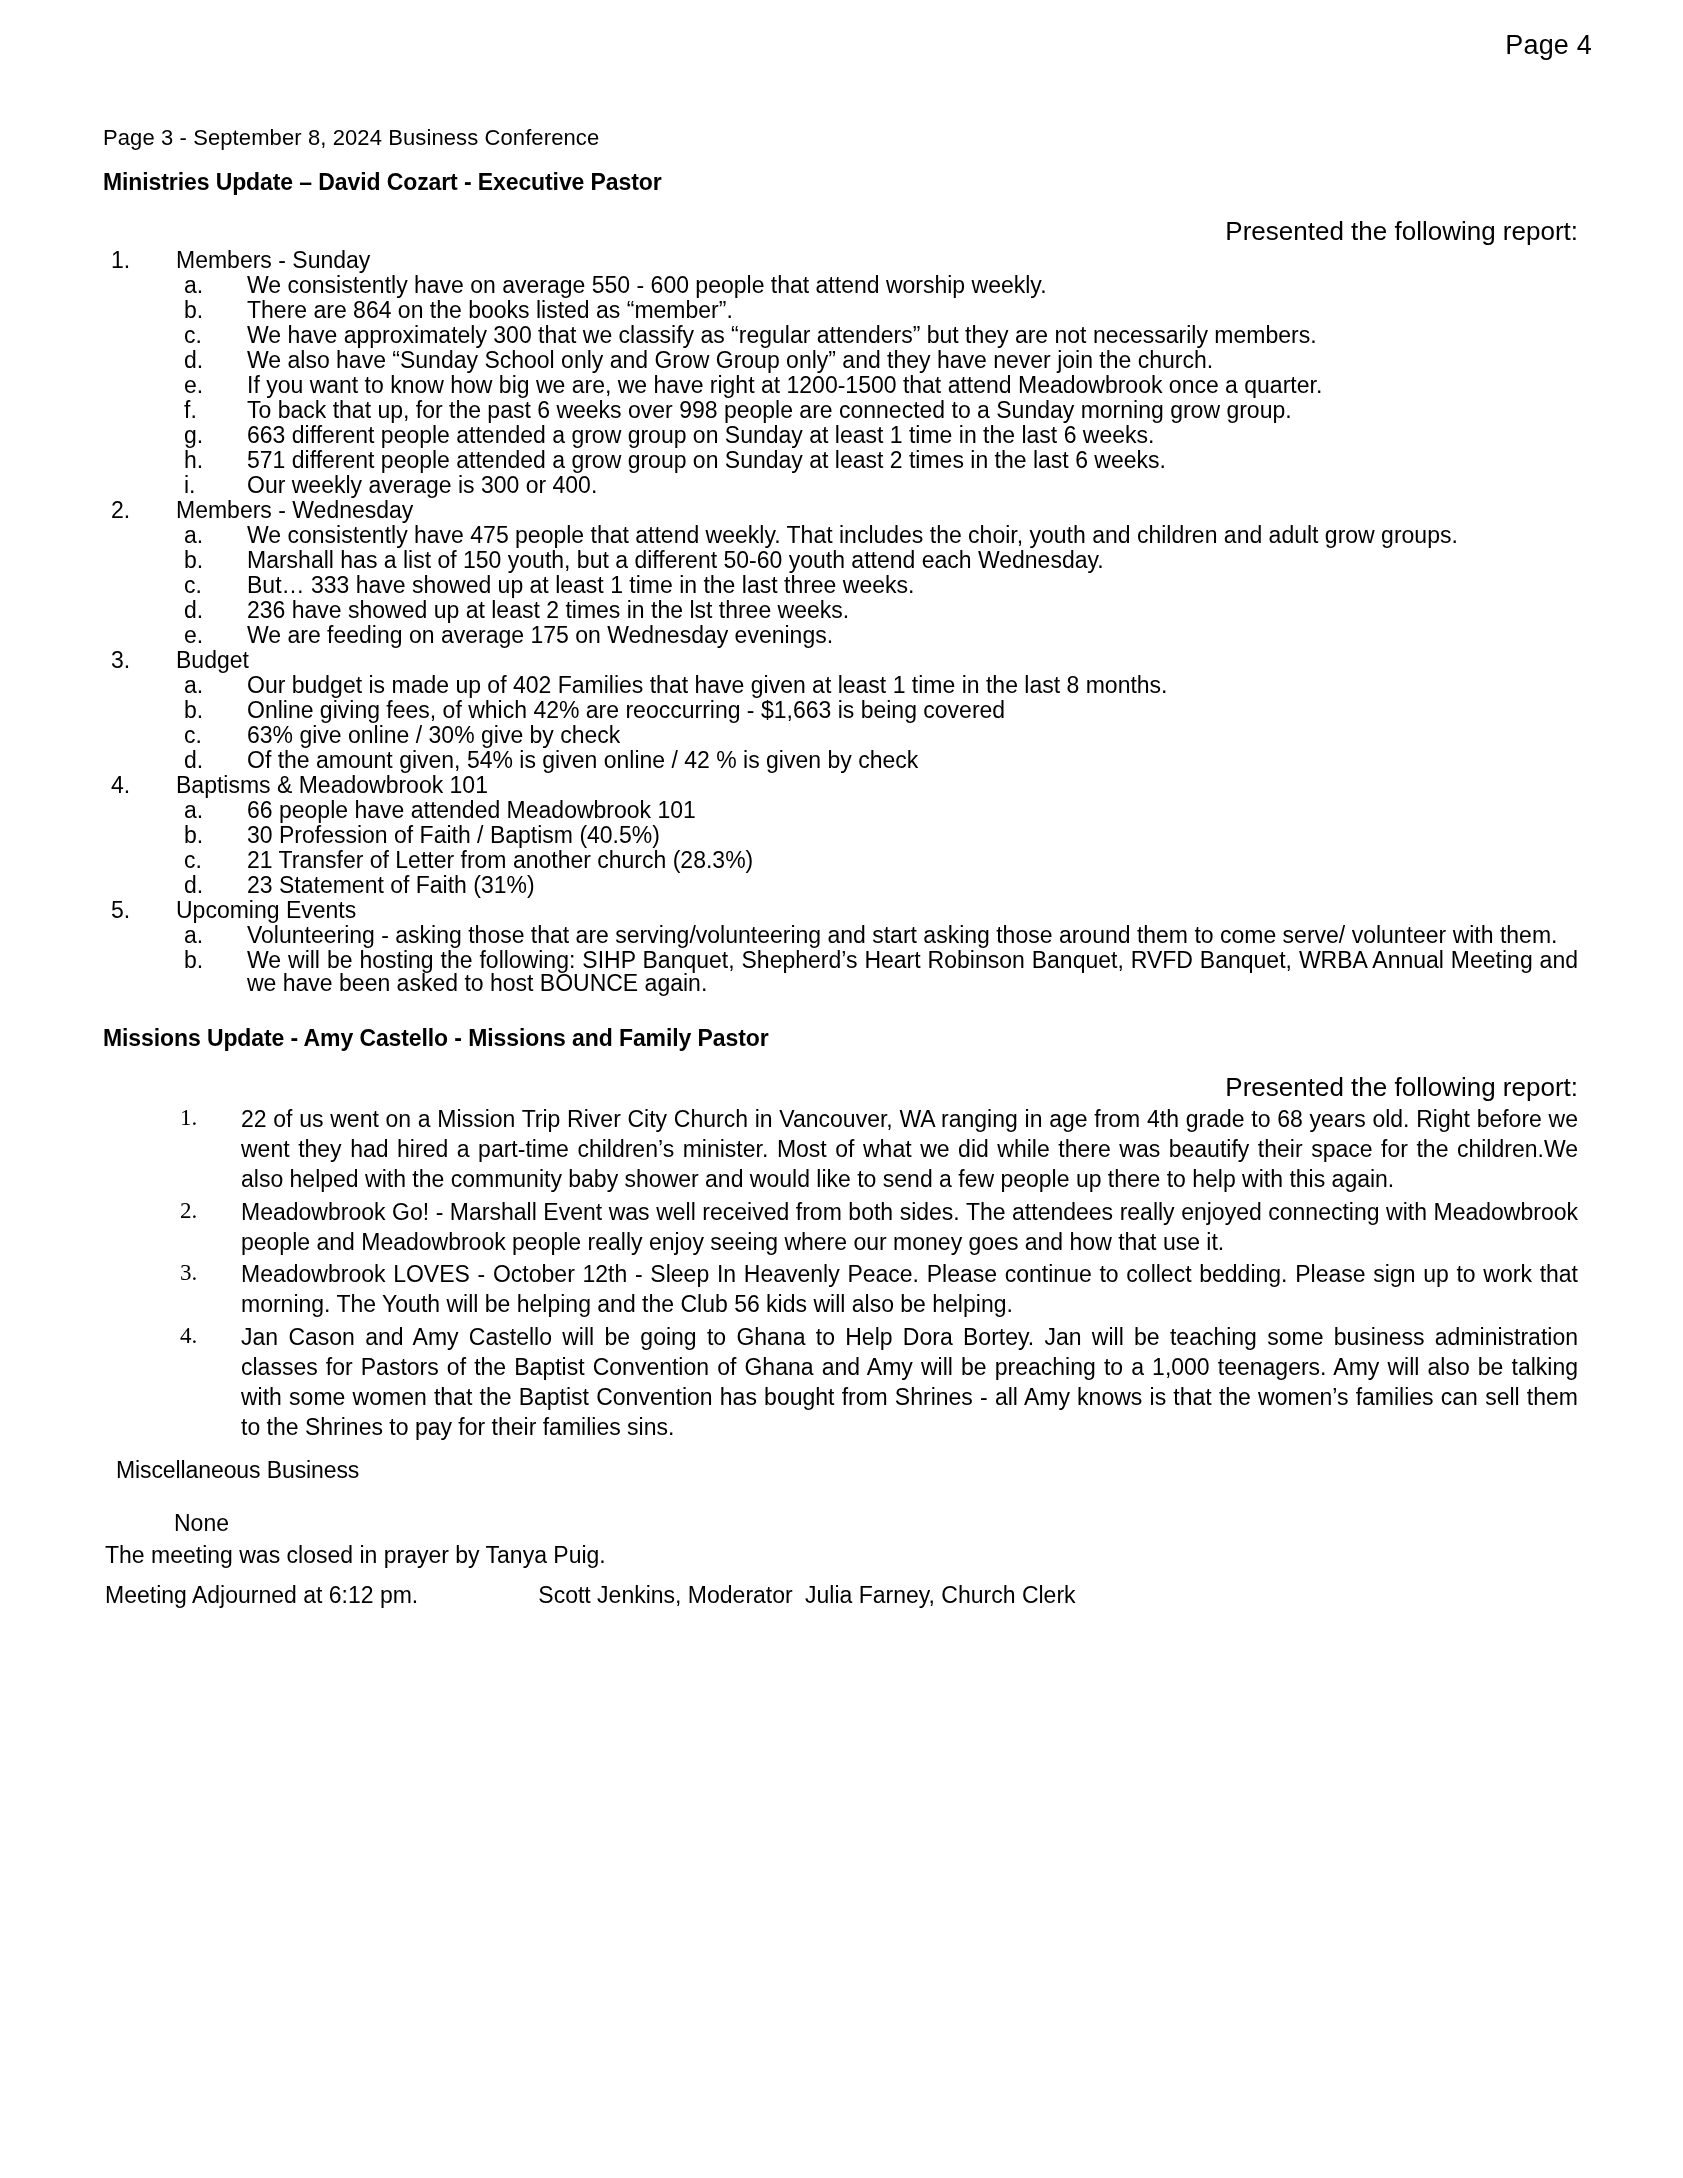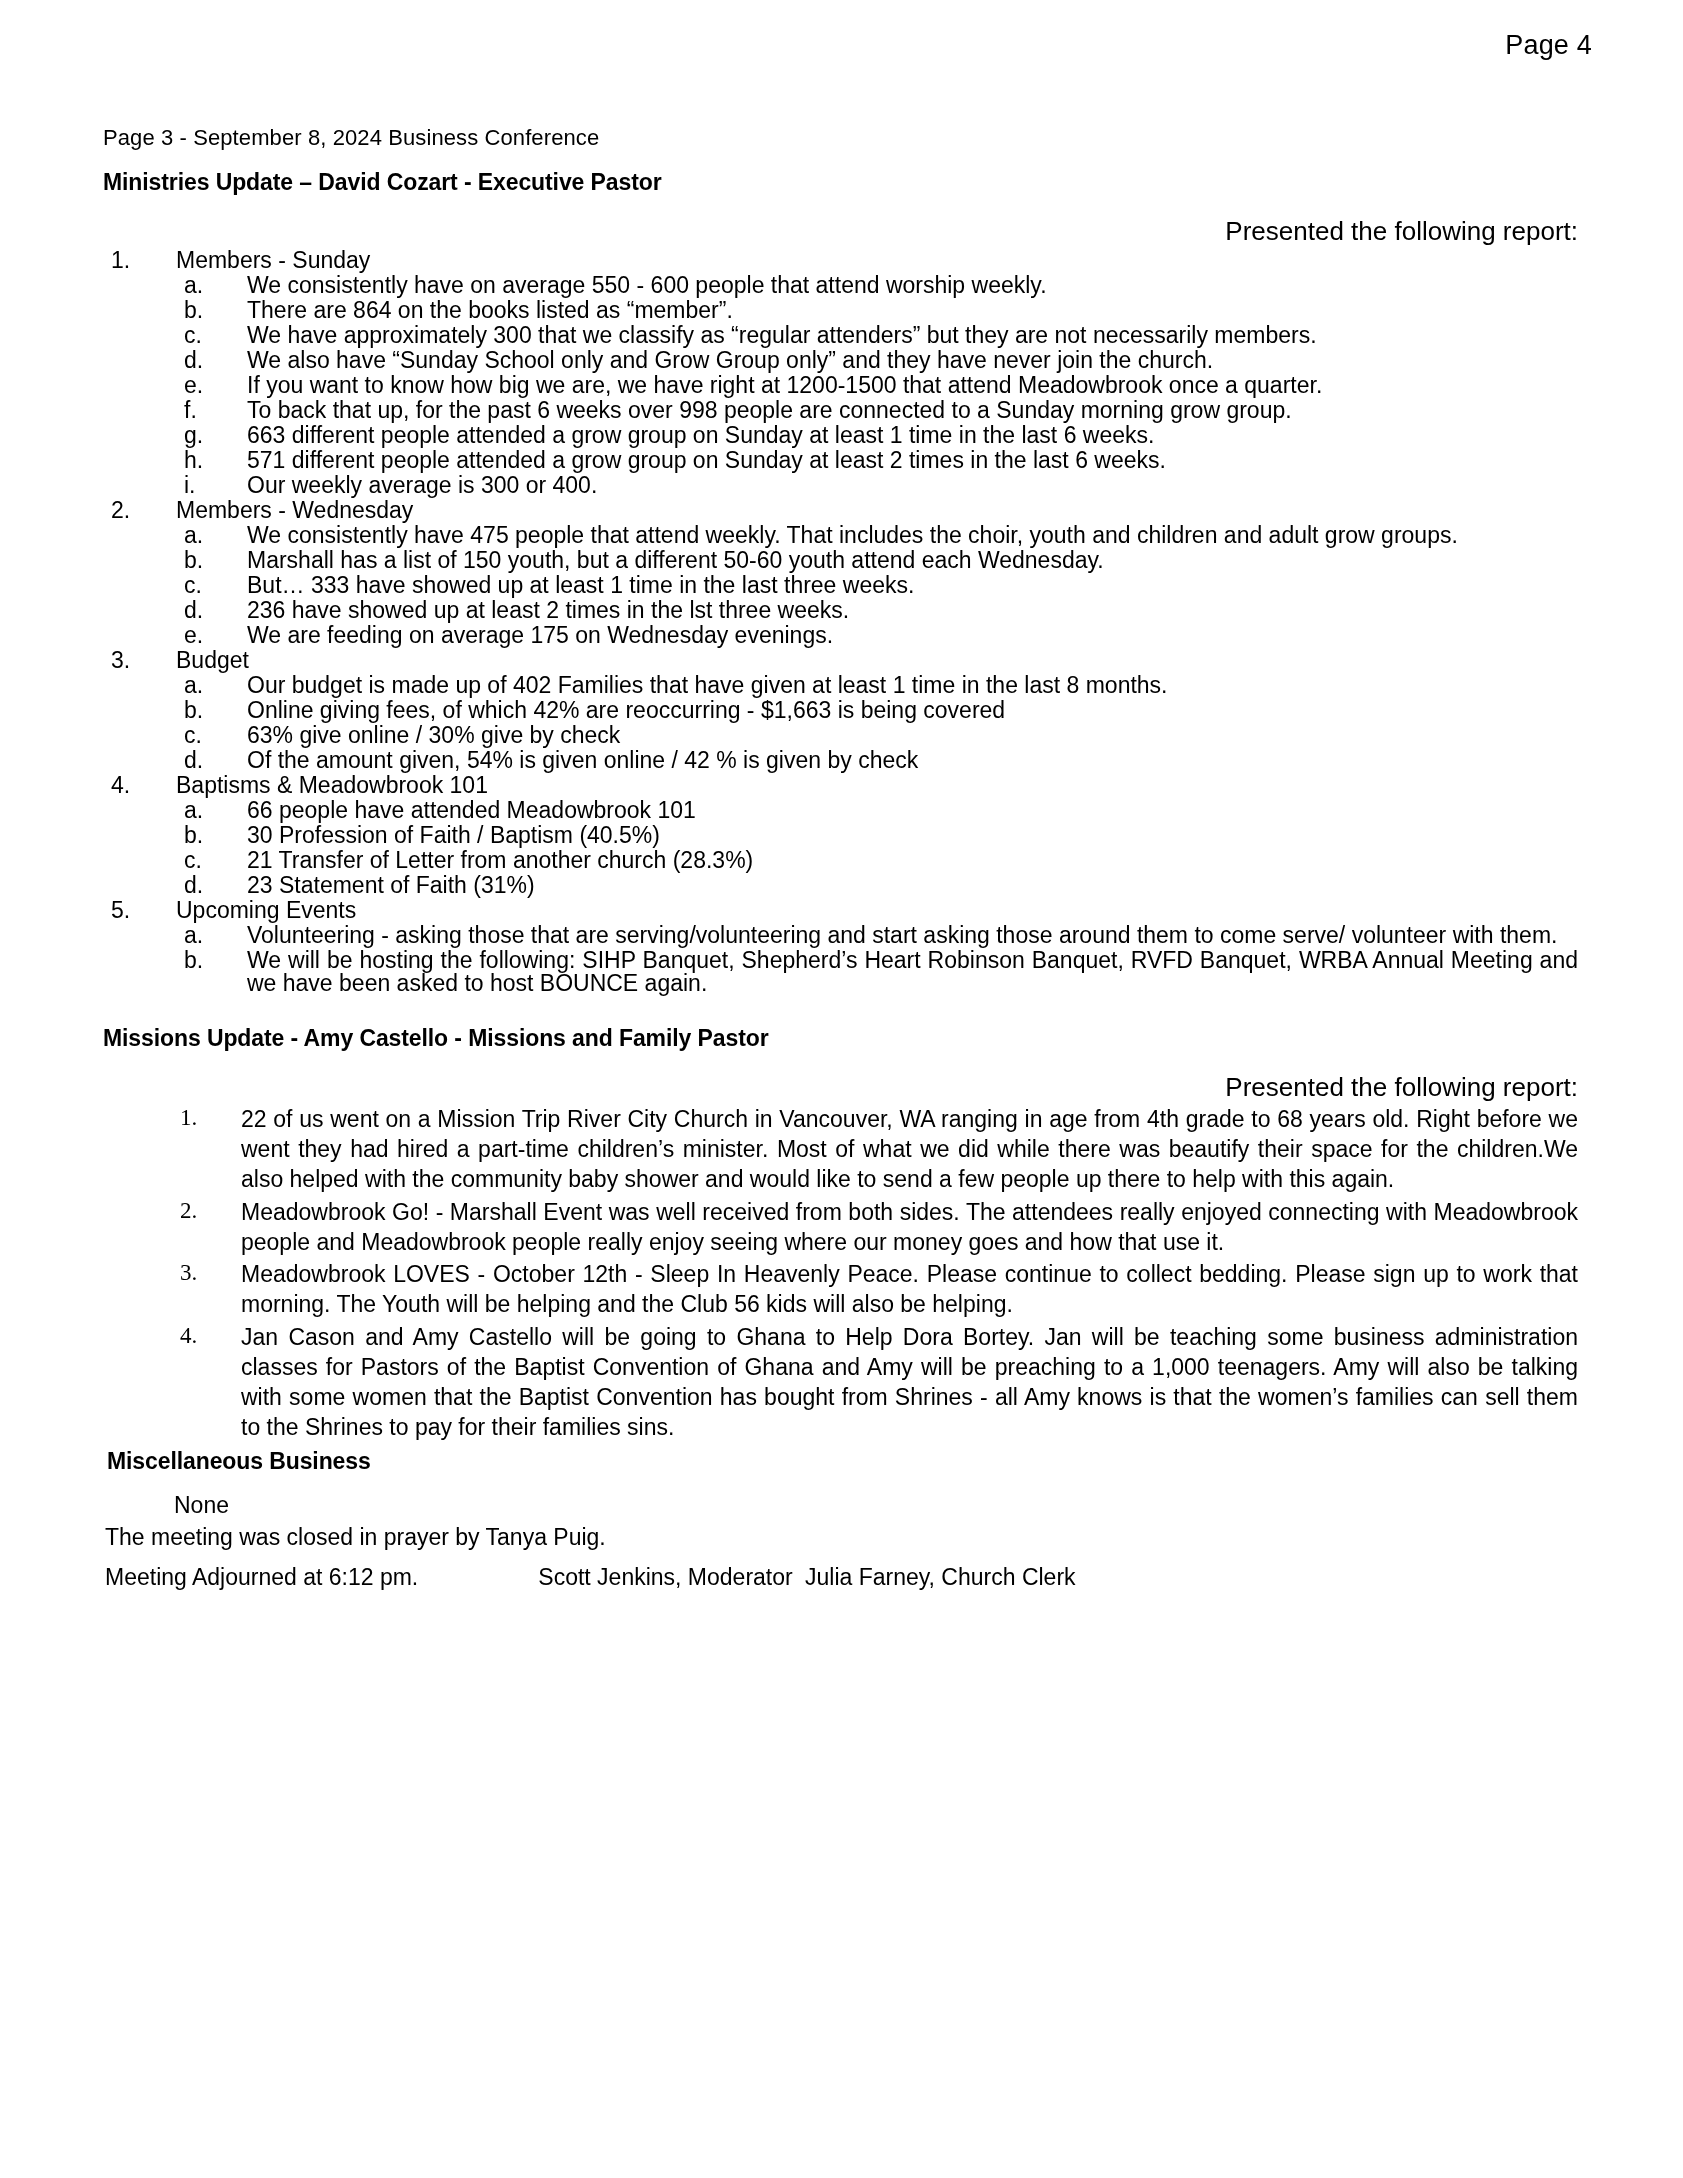--- a/index.html
+++ b/index.html
@@ -137,22 +137,22 @@
     line-height: 1.30;
     padding-bottom: 3px;
   }
 
   .spacer-lg { height: 30px; }
   .spacer-md { height: 17px; }
   .spacer-sm { height: 9px; }
 
   .misc-title {
     font-size: 23px;
-    font-weight: bold;
-    margin: 4px;
+    font-weight: normal;
+    margin: 13px;
     letter-spacing: -0.1px;
   }
   .none-line {
     padding-left: 71px;
     margin: 0;
   }
   .closing-line {
     margin: 0;
     padding-left: 2px;
   }

